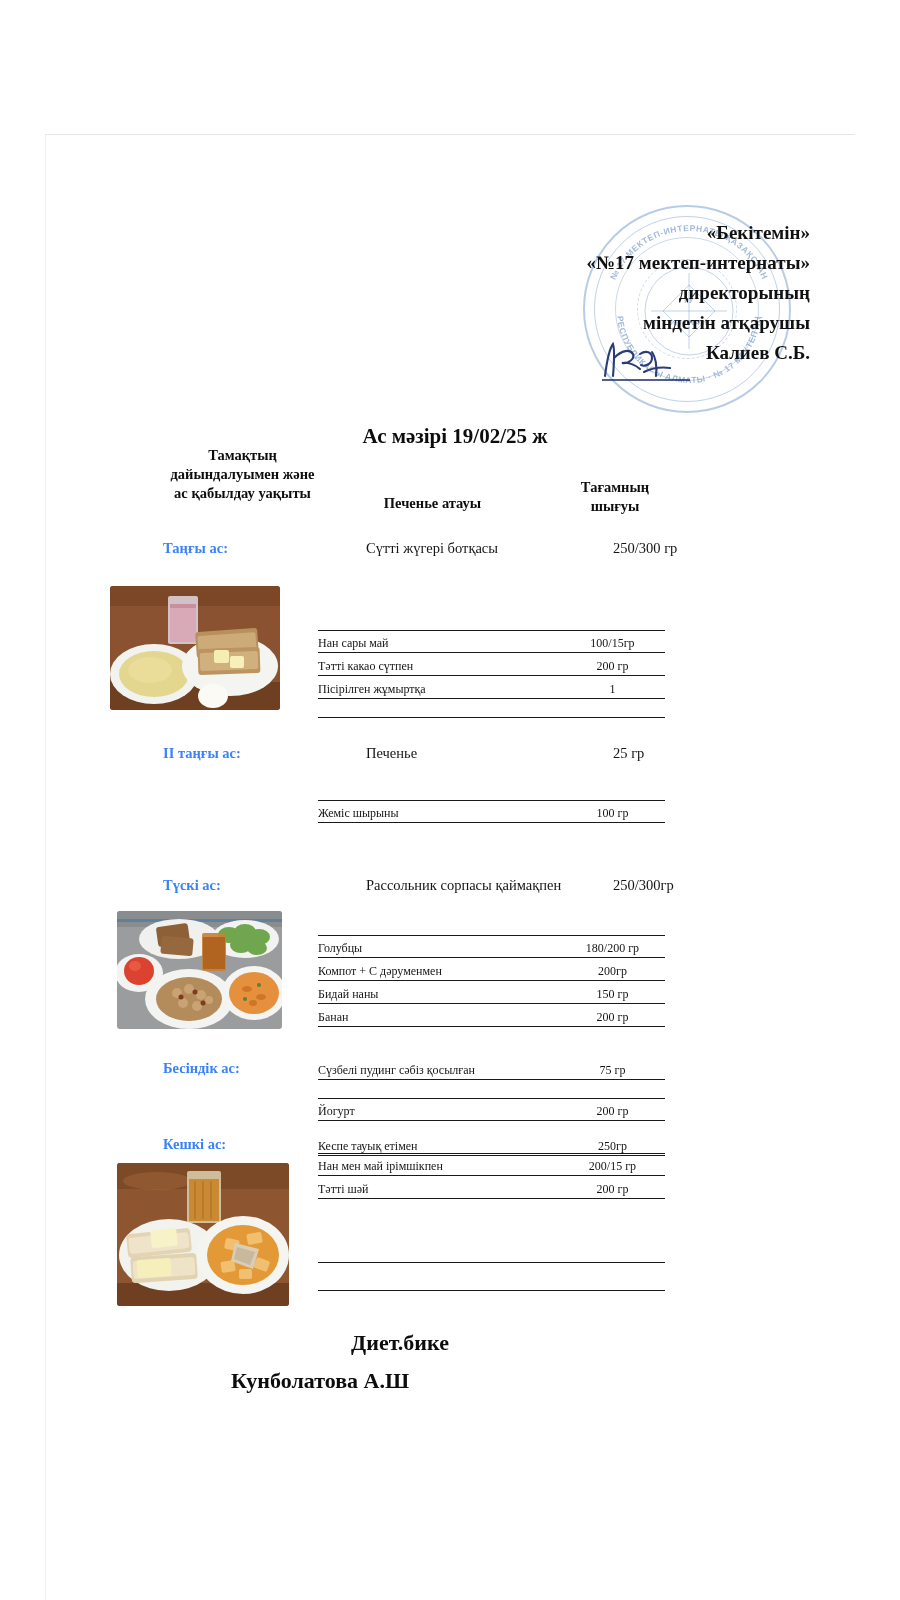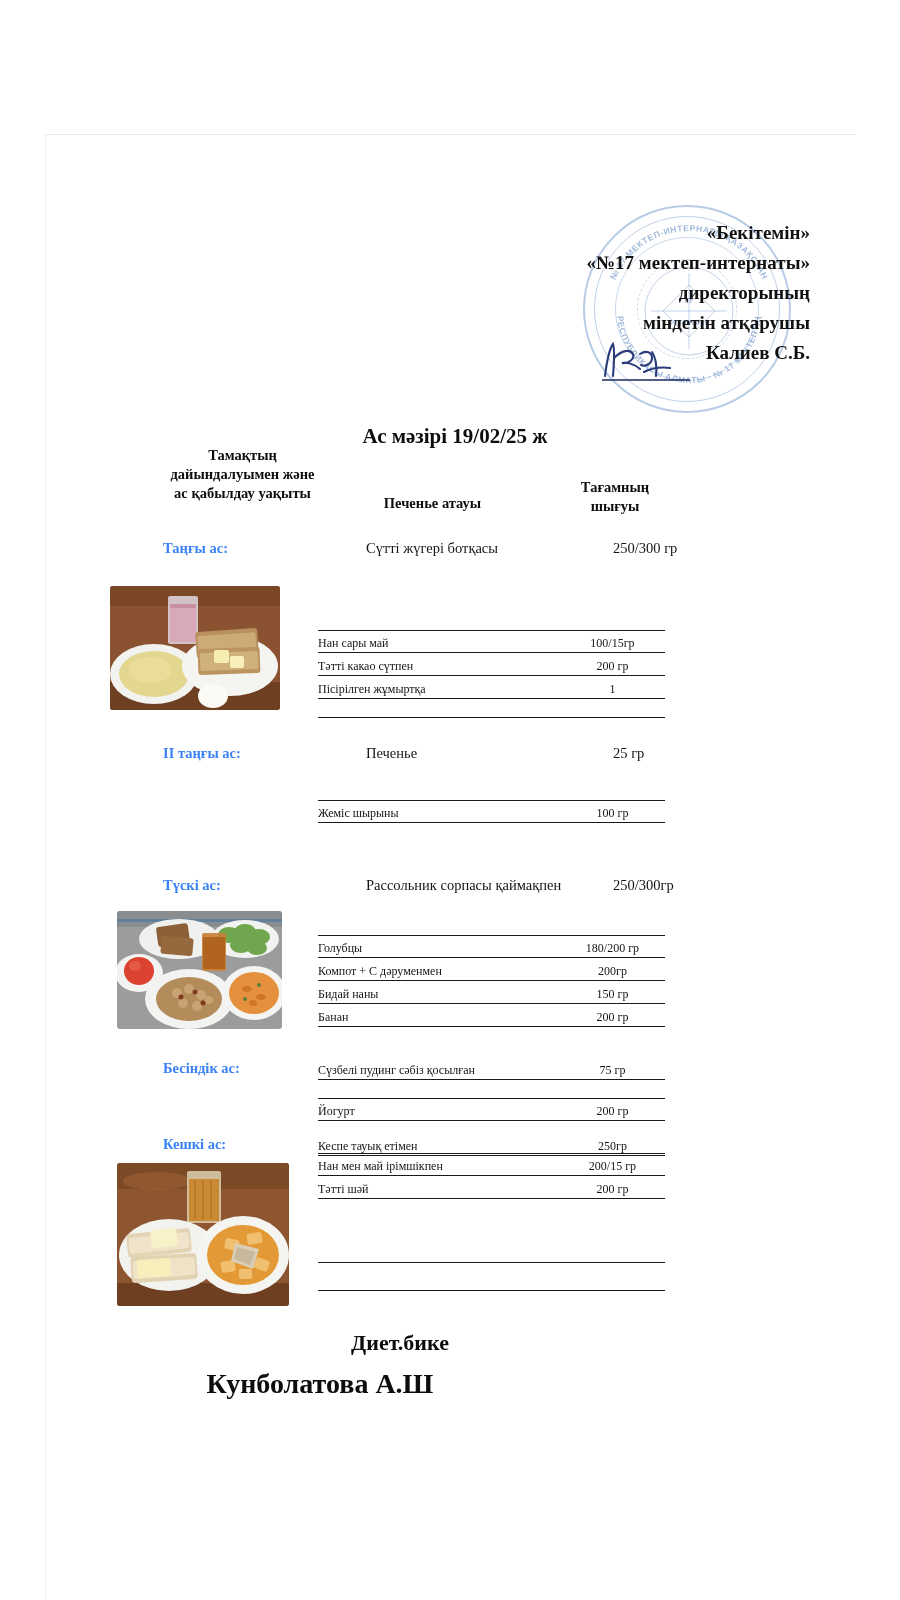--- a/index.html
+++ b/index.html
@@ -215,21 +215,21 @@
     font-size: 22px;
     font-weight: bold;
     color: #0d0d0d;
     z-index: 3;
   }
   #footer-name {
     position: absolute;
     left: 120px; top: 1368px;
     width: 400px;
     text-align: center;
-    font-size: 28px;
+    font-size: 22px;
     font-weight: bold;
     color: #0d0d0d;
     z-index: 3;
   }
 </style>
 </head>
 <body>
 
 <div id="sheet"></div>
 <div id="sheet-top-edge"></div>

